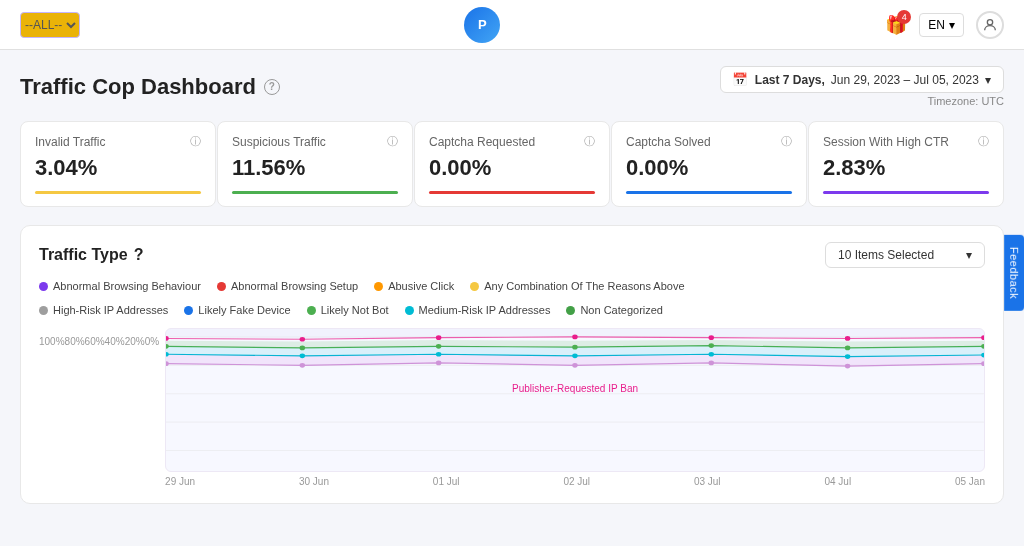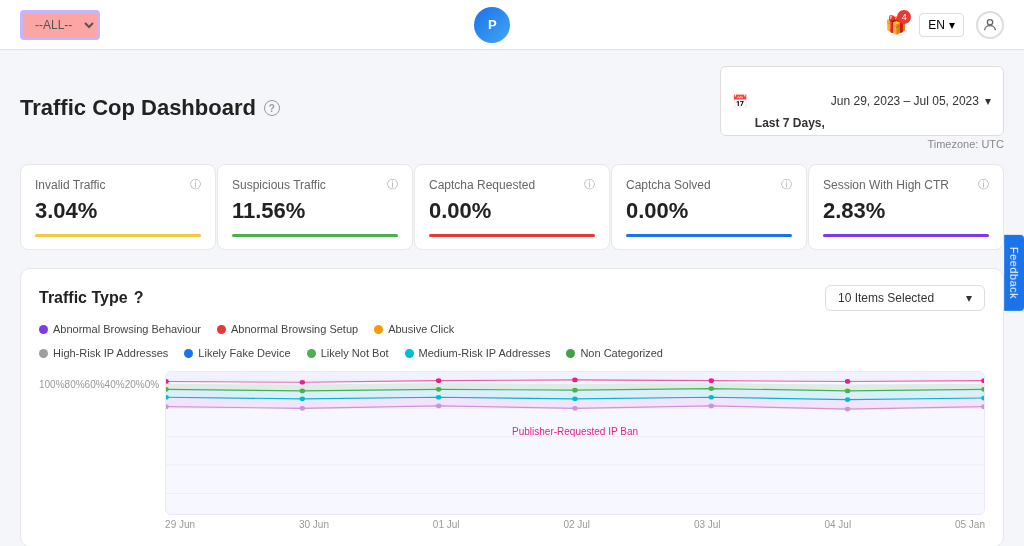--- a/index.html
+++ b/index.html
@@ -3,40 +3,40 @@
   <meta charset="utf-8">
   <style>
     * { box-sizing: border-box; margin: 0; padding: 0; }
     body { font-family: -apple-system, BlinkMacSystemFont, 'Segoe UI', sans-serif; background: #f5f6fa; color: #333; font-size: 13px; }
 
     
     .header { background: #fff; border-bottom: 1px solid #e0e0e0; padding: 8px 20px; display: flex; align-items: center; justify-content: space-between; height: 50px; }
     .header-left { display: flex; align-items: center; gap: 10px; }
     .header-center { display: flex; align-items: center; gap: 6px; }
     .header-right { display: flex; align-items: center; gap: 12px; }
-    .nav-dropdown { font-size: 12px; color: #555; border: 3px solid #c4b5fd; border-radius: 4px; padding: 4px 8px; cursor: pointer; background: #fca5a5; }
+    .nav-dropdown { font-size: 12px; color: #555; border: 1px solid #c4b5fd; border-radius: 4px; padding: 4px 0; cursor: pointer; background: #eab308; }
     .bell-icon { position: relative; cursor: pointer; }
     .bell-badge { background: #e53935; color: #fff; font-size: 9px; border-radius: 50%; width: 14px; height: 14px; display: flex; align-items: center; justify-content: center; position: absolute; top: -4px; right: -4px; }
     .lang-btn { border: 1px solid #ddd; border-radius: 4px; padding: 4px 8px; cursor: pointer; font-size: 12px; background: #fff; display: flex; align-items: center; gap: 4px; }
     .user-icon { width: 28px; height: 28px; border: 2px solid #ddd; border-radius: 50%; display: flex; align-items: center; justify-content: center; cursor: pointer; color: #666; }
 
     
     .logo-wrapper { display: flex; flex-direction: column; align-items: center; }
 
     
     .main { padding: 16px 20px; }
 
     
     .dash-header { display: flex; align-items: center; justify-content: space-between; margin-bottom: 14px; }
     .dash-title { font-size: 22px; font-weight: 700; color: #222; display: flex; align-items: center; gap: 8px; }
     .dash-title .help-icon { width: 16px; height: 16px; border: 1.5px solid #999; border-radius: 50%; display: flex; align-items: center; justify-content: center; font-size: 10px; color: #999; cursor: pointer; }
     .date-range { display: flex; flex-direction: column; align-items: flex-end; gap: 2px; }
     .date-btn { border: 1px solid #ddd; border-radius: 6px; padding: 5px 12px; background: #fff; cursor: pointer; font-size: 12px; display: flex; align-items: center; gap: 6px; color: #333; }
     .date-btn .cal-icon { color: #666; font-size: 13px; }
-    .date-btn .bold-part { font-weight: 600; margin-top: 44px; }
+    .date-btn .bold-part { font-weight: 600; }
     .timezone-label { font-size: 11px; color: #888; }
 
     
     .kpi-row { display: flex; gap: 1px; margin-bottom: 18px; }
     .kpi-card { flex: 1; background: #fff; border-radius: 8px; border: 1px solid #e8e8e8; padding: 12px 14px; display: flex; flex-direction: column; gap: 6px; }
     .kpi-card-header { display: flex; align-items: center; justify-content: space-between; }
     .kpi-label { font-size: 12px; color: #666; font-weight: 500; }
     .kpi-value { font-size: 22px; font-weight: 700; color: #222; }
     .kpi-bar { height: 3px; border-radius: 2px; width: 100%; margin-top: 4px; }
     .kpi-info { color: #aaa; font-size: 11px; cursor: pointer; }
@@ -178,20 +178,24 @@
         <div class="legend-dot" style="background:#7c3aed;"></div>
         <span>Abnormal Browsing Behaviour</span>
       </div>
       <div class="legend-item">
         <div class="legend-dot" style="background:#e53935;"></div>
         <span>Abnormal Browsing Setup</span>
       </div>
       <div class="legend-item">
         <div class="legend-dot" style="background:#ff9800;"></div>
         <span>Abusive Click</span>
+      </div>
+      <div class="legend-item">
+        <div class="legend-dot" style="background:#f5c842;"></div>
+        <span>Any Combination Of The Reasons Above</span>
       </div>
     </div>
     <div class="legend-row">
       <div class="legend-item">
         <div class="legend-dot" style="background:#9e9e9e;"></div>
         <span>High-Risk IP Addresses</span>
       </div>
       <div class="legend-item">
         <div class="legend-dot" style="background:#1a73e8;"></div>
         <span>Likely Fake Device</span>

